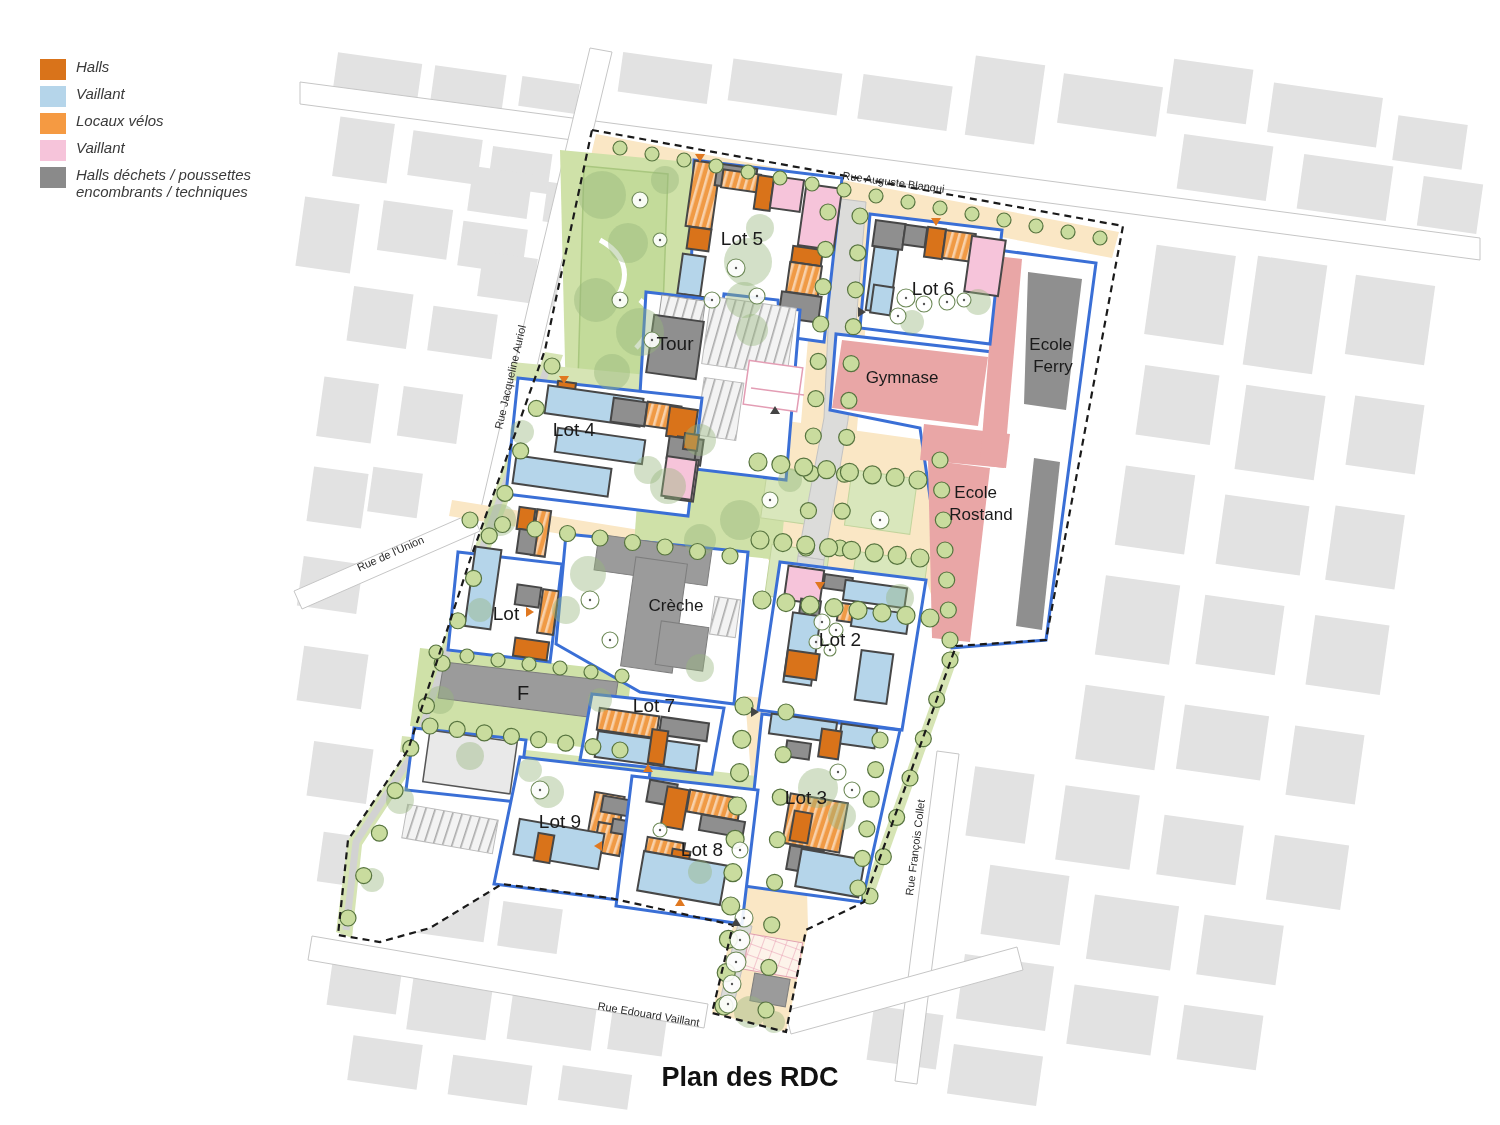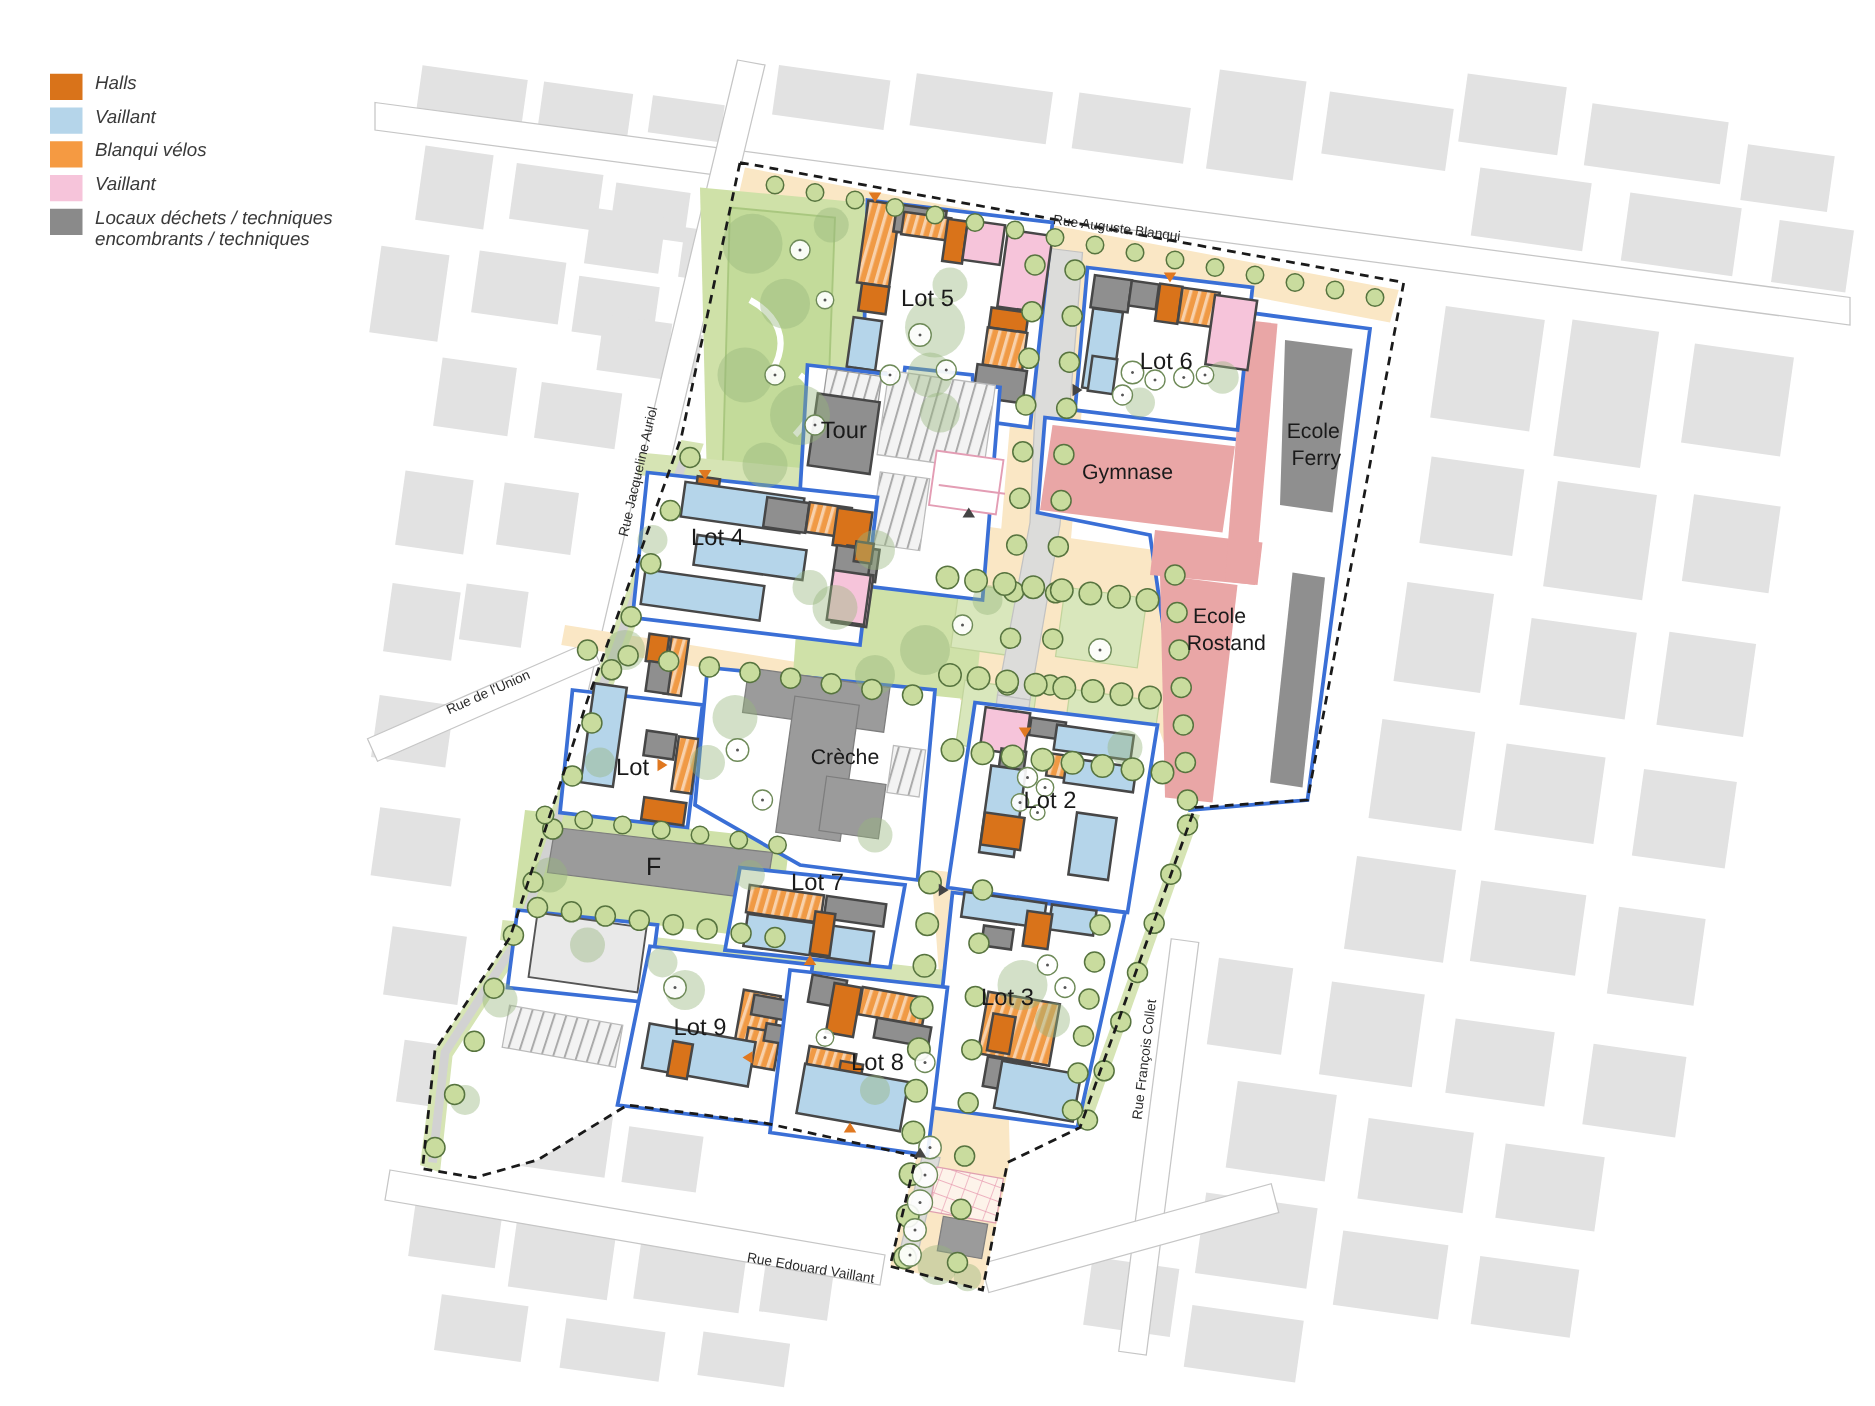--- a/index.html
+++ b/index.html
@@ -27,32 +27,33 @@
     <div class="legend-row">
       <div class="legend-swatch" style="background: rgb(217, 115, 26);"></div>
       <div class="legend-label">Halls</div>
     </div>
     <div class="legend-row">
       <div class="legend-swatch" style="background: rgb(181, 213, 234);"></div>
       <div class="legend-label">Vaillant</div>
     </div>
     <div class="legend-row">
       <div class="legend-swatch" style="background: rgb(245, 154, 66);"></div>
-      <div class="legend-label">Blanqui vélos</div>
+      <div class="legend-label">Locaux vélos</div>
     </div>
     <div class="legend-row">
       <div class="legend-swatch" style="background: rgb(246, 196, 218);"></div>
       <div class="legend-label">Vaillant</div>
     </div>
     <div class="legend-row">
       <div class="legend-swatch" style="background: rgb(138, 138, 138);"></div>
-      <div class="legend-label">Locaux déchets / techniques encombrants / techniques</div>
+      <div class="legend-label">Halls déchets / poussettes encombrants / techniques</div>
     </div>
   </div>
 
+  <div class="page-title">Plan des RDC</div>
 
   <svg class="map-svg" viewBox="0 0 1500 1125">
     <defs>
       <pattern id="velo" width="7" height="7" patternUnits="userSpaceOnUse" patternTransform="rotate(8)">
         <rect width="7" height="7" fill="#f09a45"></rect>
         <rect width="2.6" height="7" fill="rgba(255,255,255,0.55)"></rect>
       </pattern>
       <pattern id="phatch" width="9" height="9" patternUnits="userSpaceOnUse" patternTransform="rotate(8)">
         <rect width="9" height="9" fill="#f3f3f3"></rect>
         <rect width="1.6" height="9" fill="#aaaaaa"></rect>

